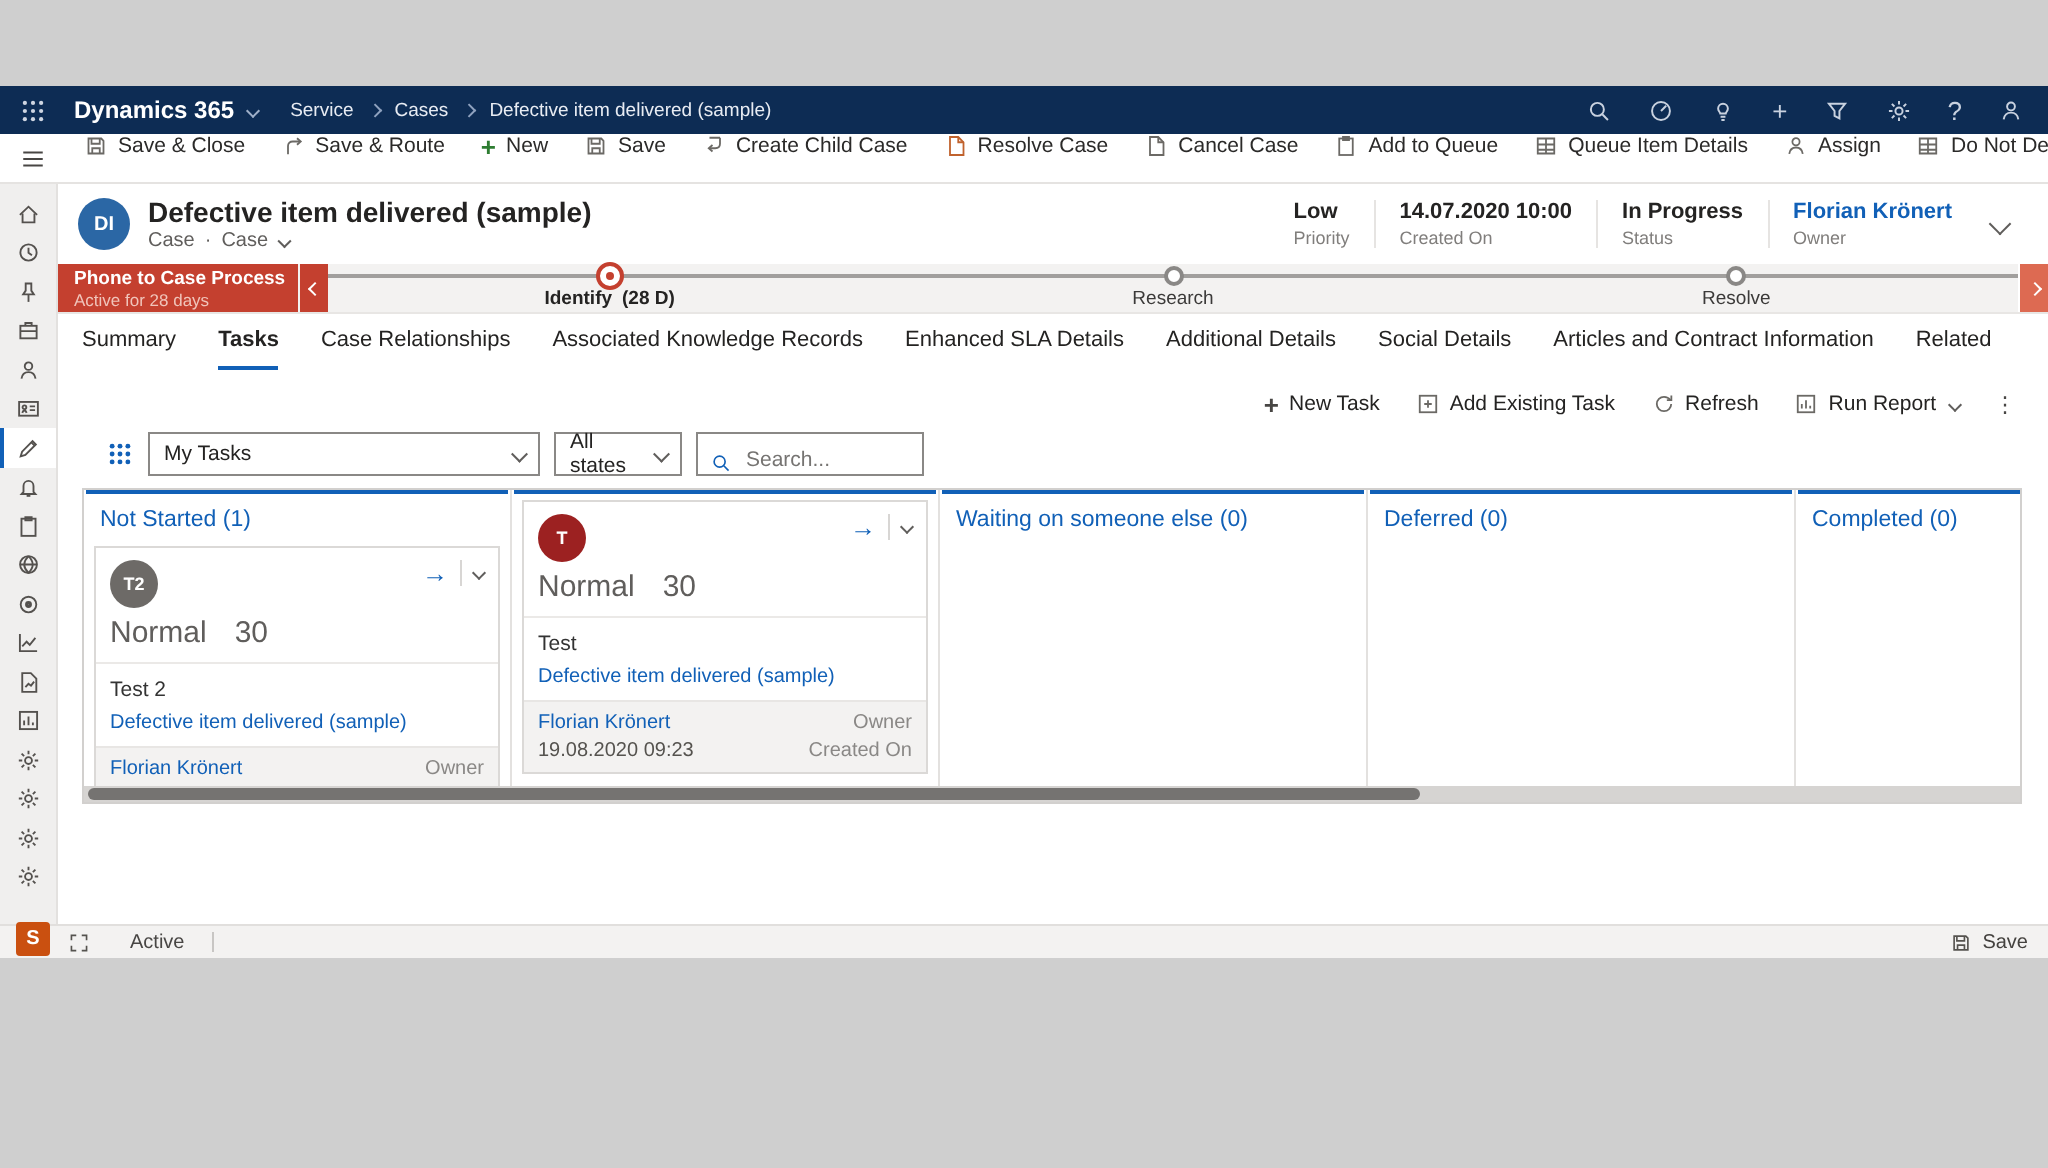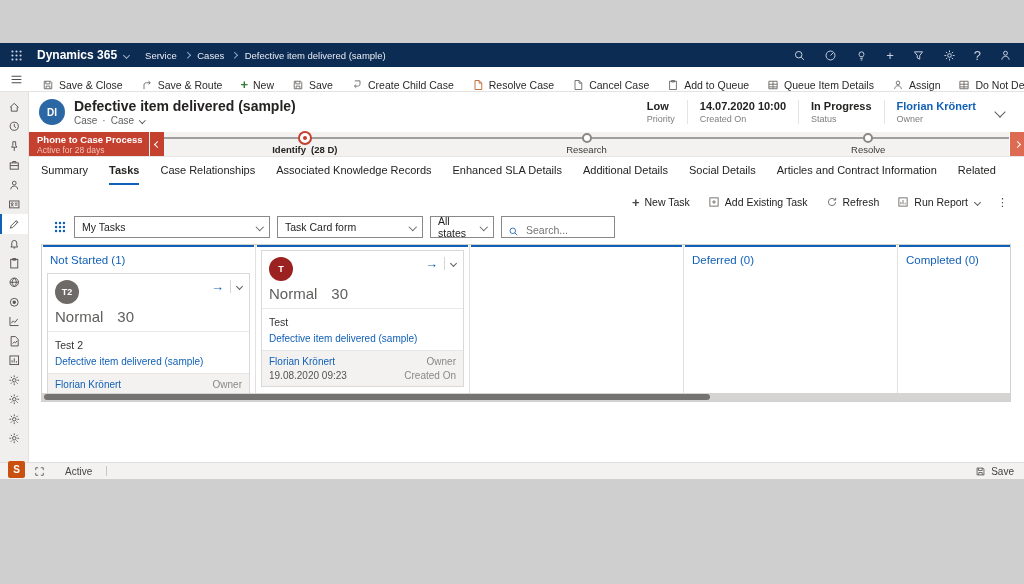--- a/index.html
+++ b/index.html
@@ -20,21 +20,21 @@
   .crumbs{display:flex;align-items:center;gap:8px;margin-left:16px;font-size:9.5px;color:#e8ecf3;}
   .crumb{white-space:nowrap;}
   .crumb-sep{width:3.5px;height:3.5px;border-width:1px;color:#8fa2bf;}
   .tn-right{margin-left:auto;display:flex;align-items:center;gap:18px;color:#c9d2e0;}
   .tn-ic{width:13px;height:13px;}
   .tn-glyph{font-size:13px;line-height:1;}
 
   
   .cmdbar{height:24px;flex:none;background:#fff;border-bottom:1px solid #e5e3e1;display:flex;align-items:center;padding:0 6px;color:#2b2a29;}
   .burger{width:13px;height:13px;color:#484644;margin:0 10px 0 4px;flex:none;}
-  .cmd-item{display:flex;align-items:flex-end;gap:5px;padding:0 9px;height:100%;white-space:nowrap;font-size:10.5px;cursor:default;}
+  .cmd-item{display:flex;align-items:flex-start;gap:5px;padding:0 9px;height:100%;white-space:nowrap;font-size:10.5px;cursor:default;}
   .cmd-item .ic{width:12px;height:12px;color:#6b6965;flex:none;}
   .glyph-plus{color:#2e7d32;font-size:13px;font-weight:bold;line-height:1;}
   .ic.orange{color:#c0622d;}
   .cmd-more{padding:0 8px;color:#484644;font-size:11px;}
 
   
   .bodyrow{flex:1;display:flex;min-height:0;}
   .sidebar{width:28px;flex:none;background:#f0efee;border-right:1px solid #e3e1df;display:flex;flex-direction:column;padding-top:5px;}
   .sb-item{height:19.5px;flex:none;display:flex;align-items:center;justify-content:center;color:#54514e;border-left:2px solid transparent;padding-right:2px;}
   .sb-item .ic{width:12.5px;height:12.5px;}
@@ -609,24 +609,20 @@
         </div>
 
         <div class="controls">
           <svg class="ic ctl-grid">
               <use href="#s-griddots"></use>
             </svg>
           <div class="dd dd1">
             <span>My Tasks</span>
             <span class="chev"></span>
           </div>
-          <div class="dd dd2">
-            <span>Task Card form</span>
-            <span class="chev"></span>
-          </div>
           <div class="dd dd3">
             <span>All states</span>
             <span class="chev"></span>
           </div>
           <div class="searchbox">
             <svg class="ic">
                 <use href="#s-search"></use>
               </svg>
             <input type="text" placeholder="Search..." style="">
           </div>
@@ -694,20 +690,21 @@
                 <div class="kc-foot-r">
                   <div>Owner</div>
                   <div>Created On</div>
                 </div>
               </div>
             </div>
           </div>
 
           <div class="kcol">
             <div class="kcol-bar"></div>
+            <div class="kcol-title">Waiting on someone else (0)</div>
           </div>
 
           <div class="kcol">
             <div class="kcol-bar"></div>
             <div class="kcol-title">Deferred (0)</div>
           </div>
 
           <div class="kcol">
             <div class="kcol-bar"></div>
             <div class="kcol-title">Completed (0)</div>

